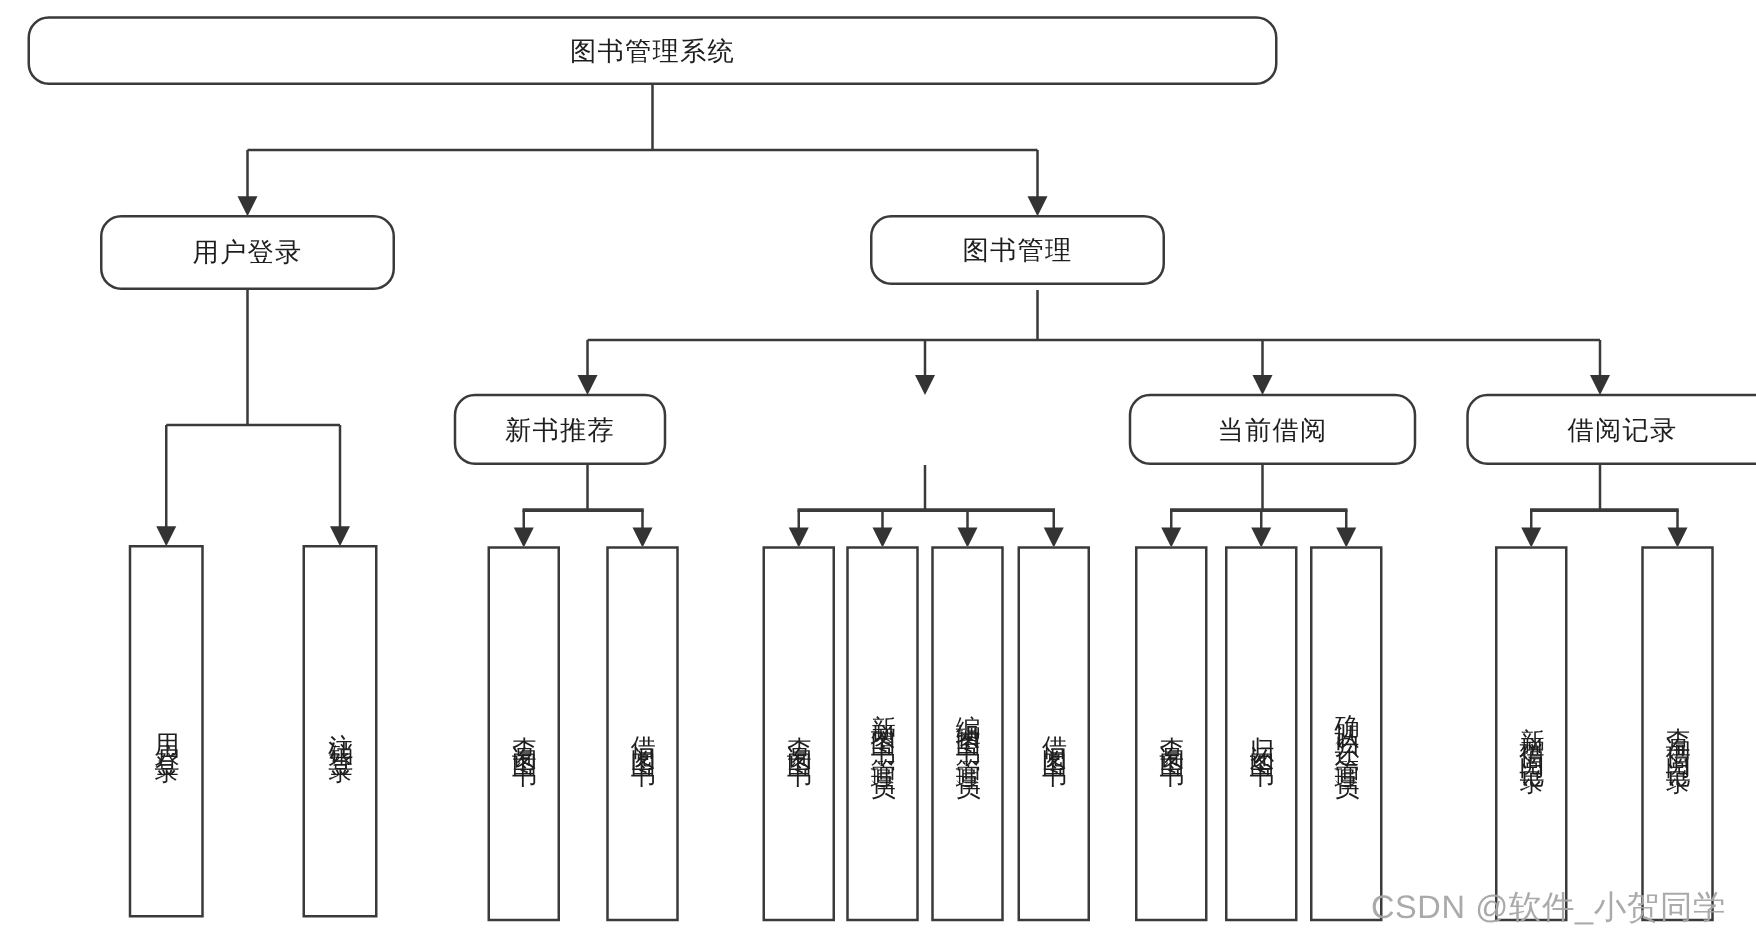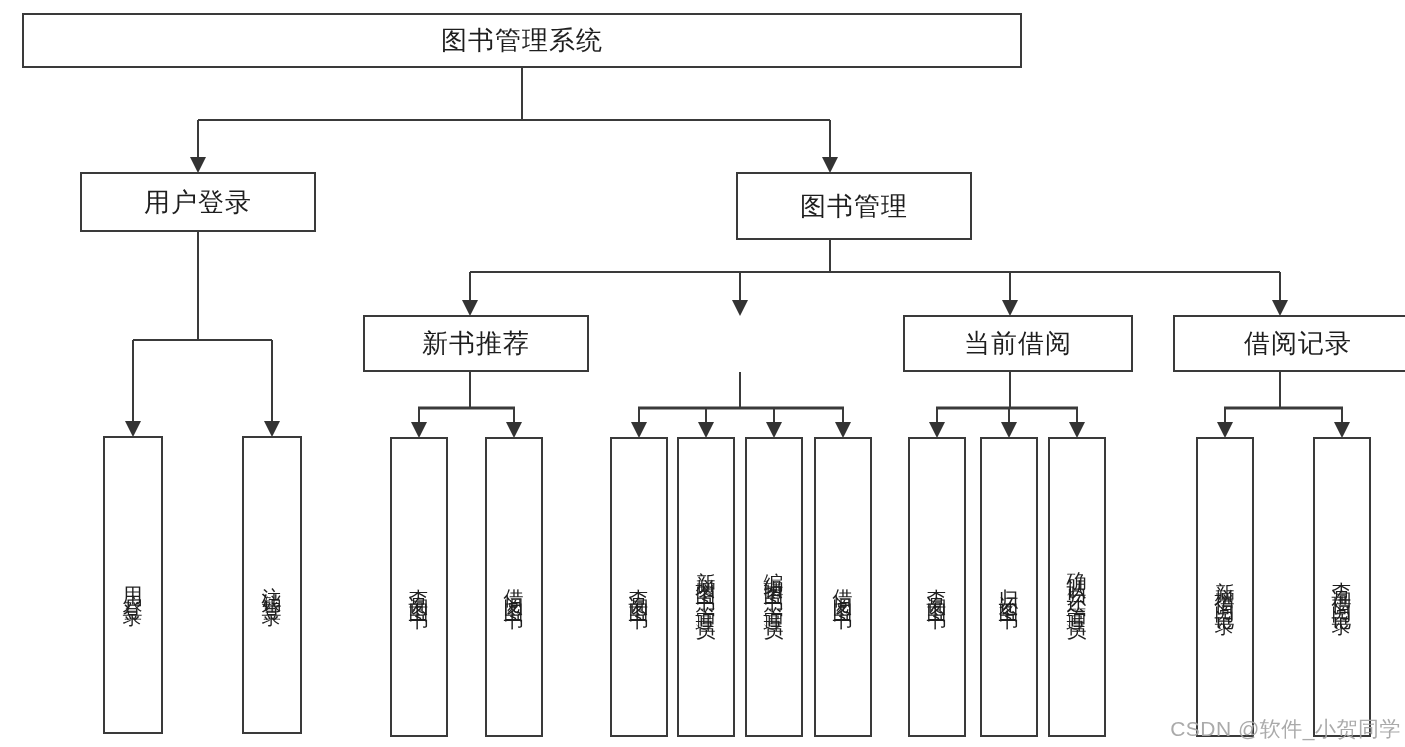--- a/index.html
+++ b/index.html
@@ -9,27 +9,27 @@
   }
   svg.wires { position:absolute; left:0; top:0; width:1405px; height:747px; }
   .wire { stroke:#3a3a3a; stroke-width:2; fill:none; }
   .wire.bar { stroke-width:3; }
   .arrowhead { fill:#333333; stroke:none; }
   .box {
     position:absolute; background:#ffffff; border:2px solid #3a3a3a;
     box-sizing:border-box; display:flex; align-items:center; justify-content:center;
     color:#1e1e1e;
   }
-  .box.h { font-size:26px; letter-spacing:1px; }
+  .box.h { font-size:21px; letter-spacing:1px;border-radius:17px; }
   .box.v span {
     writing-mode:vertical-rl; text-orientation:mixed;
     font-size:20px; letter-spacing:7px; line-height:1.1;
   }
   .watermark {
-    position:absolute; right:4px; bottom:4px; font-size:21px;
+    position:absolute; right:24px; bottom:4px; font-size:26px;
     color:rgba(165,165,165,0.95); letter-spacing:0.5px; z-index:5;
   }
 </style>
 </head>
 <body>
 
 <div class="stage">
 
   <svg class="wires" viewBox="0 0 1405 747">
 
@@ -89,25 +89,25 @@
     </g>
   </svg>
 
   <div class="box h" style="left:22px; top:13px; width:1000px; height:55px">
     <span>图书管理系统</span>
   </div>
 
   <div class="box h" style="left:80px; top:172px; width:236px; height:60px">
     <span>用户登录</span>
   </div>
-  <div class="box h" style="left:736px; top:172px; width:236px; height:68px">
+  <div class="box h" style="left:696px; top:172px; width:236px; height:56px">
     <span>图书管理</span>
   </div>
 
-  <div class="box h" style="left:363px; top:315px; width:226px; height:57px">
+  <div class="box h" style="left:363px; top:315px; width:170px; height:57px">
     <span>新书推荐</span>
   </div>
   <div class="box h" style="left:903px; top:315px; width:230px; height:57px">
     <span>当前借阅</span>
   </div>
   <div class="box h" style="left:1173px; top:315px; width:250px; height:57px">
     <span>借阅记录</span>
   </div>
 
   <div class="box v" style="left:103px; top:436px; width:60px; height:298px">

